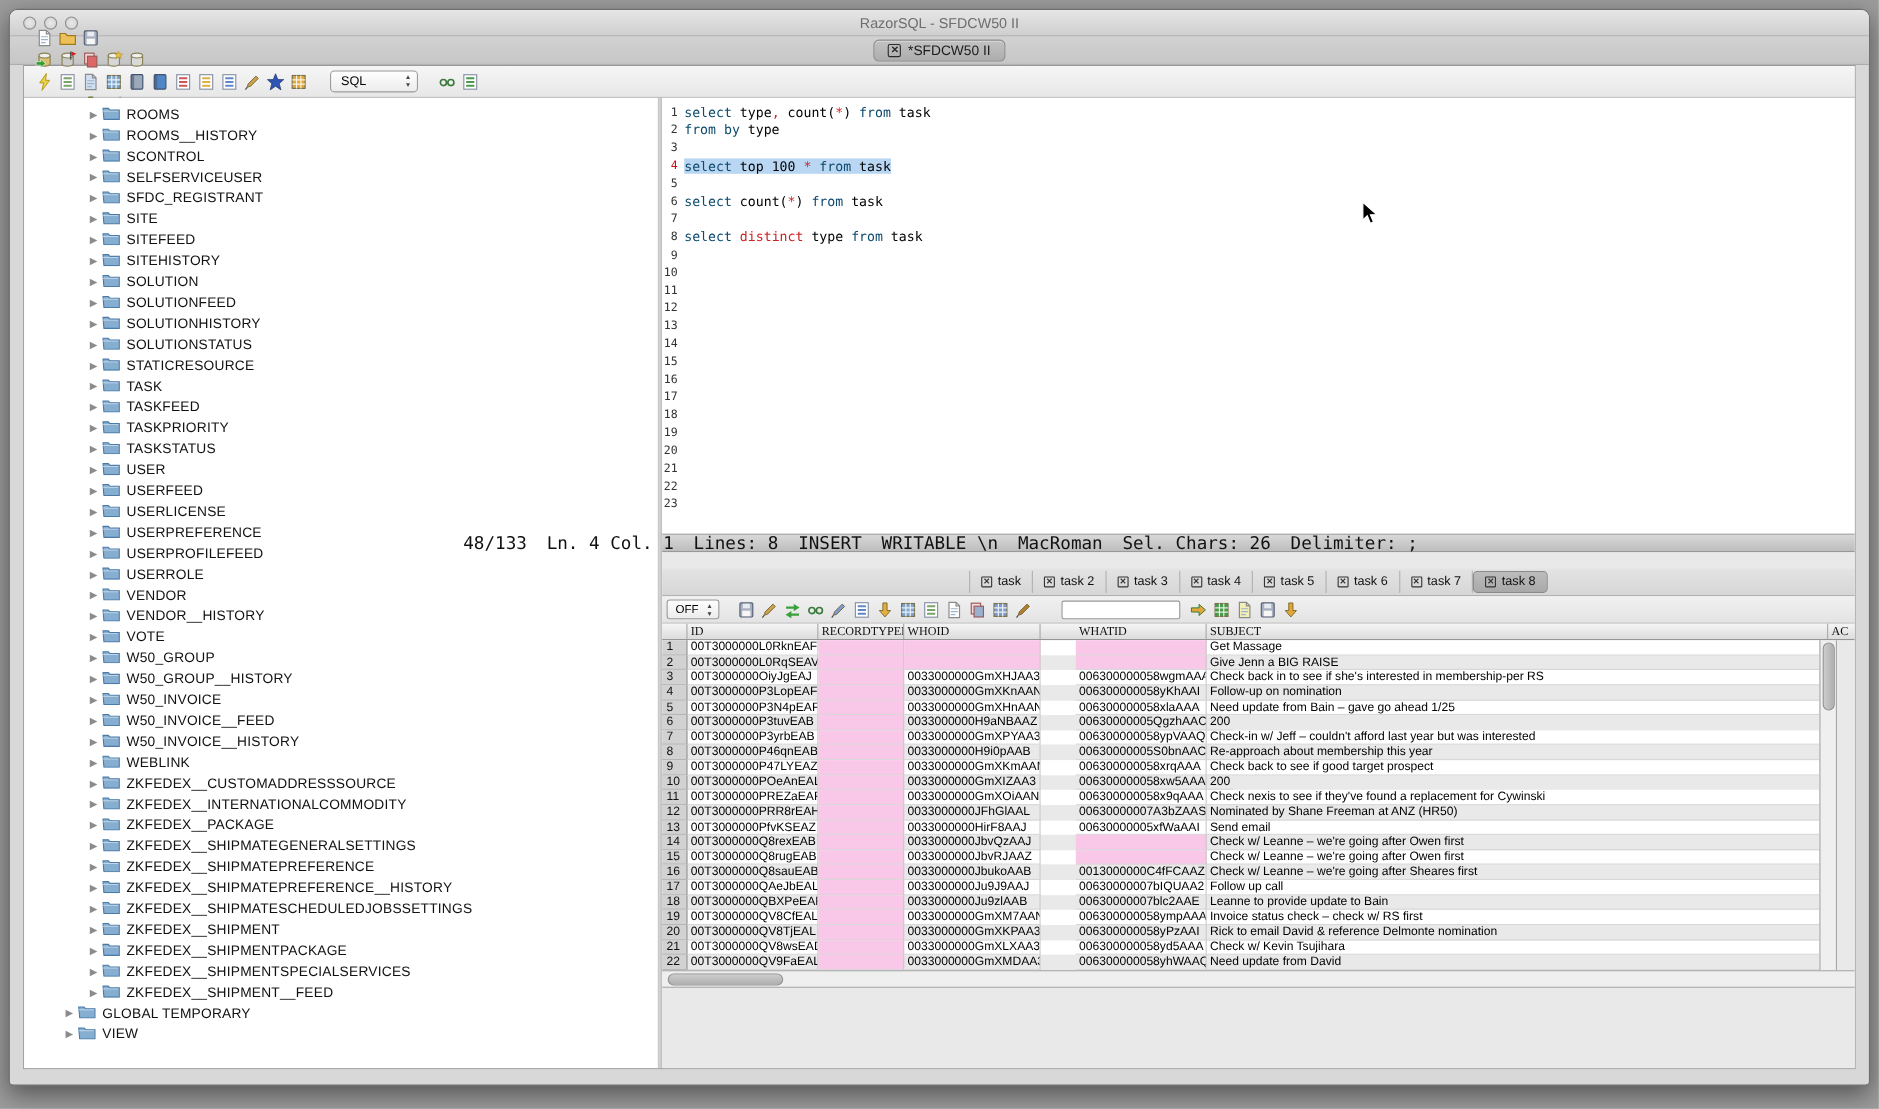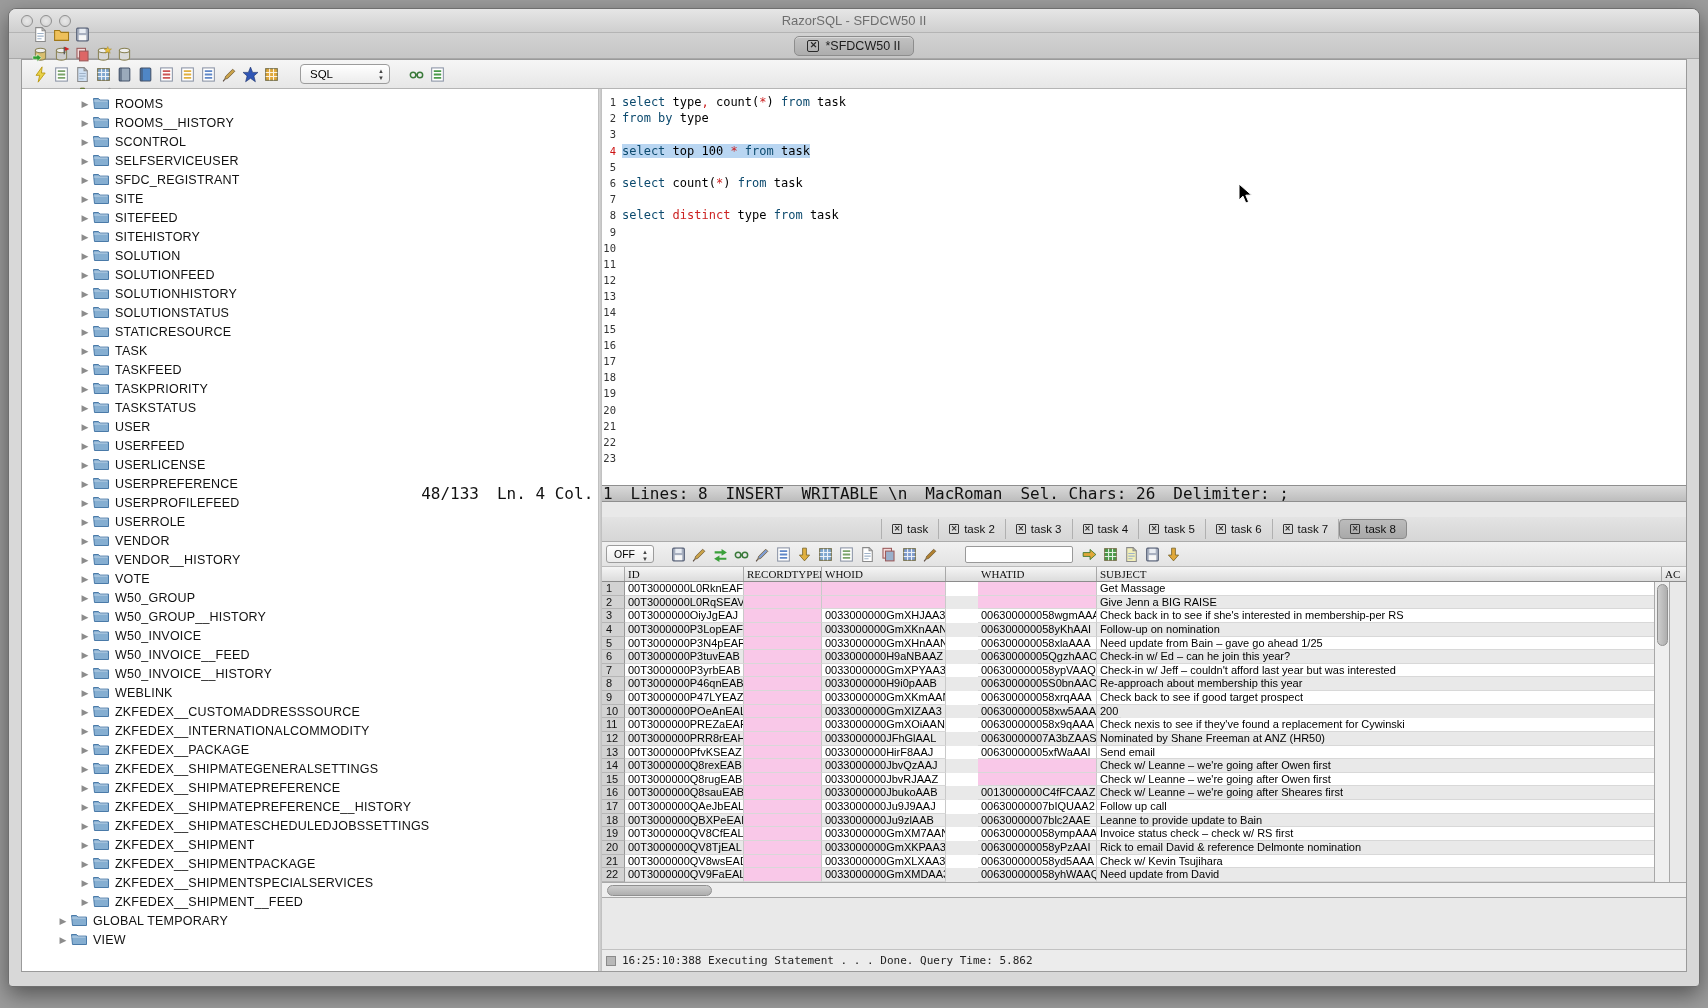--- a/index.html
+++ b/index.html
@@ -25,21 +25,21 @@
           font-size:9px; line-height:9px; text-align:center; color:#2a2a2a; font-weight:bold; }
 
   
   .inner { position:absolute; left:12px; right:12px; top:50px; bottom:14px;
            background:#fff; border:1px solid #9a9a9a; display:flex; flex-direction:column; }
   .mtoolbar { height:29px; background:linear-gradient(#f6f6f6,#e7e7e7); border-bottom:1px solid #b5b5b5;
               display:flex; align-items:center; padding-left:8px; flex:0 0 auto; }
   .tbgroup { display:flex; align-items:center; margin-right:18px; }
   .tbicon { width:21px; height:20px; display:inline-flex; align-items:center; justify-content:center; }
   .tbicon svg { display:block; }
-  .modesel { width:90px; height:20px; background:linear-gradient(#fff,#ececec); border:1px solid #9c9c9c;
+  .modesel { width:80px; height:20px; background:linear-gradient(#fff,#ececec); border:1px solid #9c9c9c;
              border-radius:4px; display:flex; align-items:center; font-size:11.5px; padding-left:9px;
              position:relative; margin-right:16px; }
   .stepper { position:absolute; right:5px; top:3px; font-size:6px; line-height:7px; color:#444; text-align:center; }
 
   .split { flex:1; display:flex; min-height:0; }
   .sidebar { width:577px; background:#fff; overflow:hidden; padding-top:5px; border-right:1px solid #c0c0c0; }
   .vdivider { width:3px; background:linear-gradient(90deg,#d8d8d8,#bdbdbd); cursor:col-resize; }
   .rpanel { flex:1; display:flex; flex-direction:column; min-width:0; background:#e9e9e9; }
 
   
@@ -953,21 +953,20 @@
                 <div class="td c4">006300000058xlaAAA</div>
                 <div class="td c5">Need update from Bain – gave go ahead 1/25</div>
                 <div class="td c6">200</div>
               </div>
               <div class="tr">
                 <div class="td c0 gut">6</div>
                 <div class="td c1">00T3000000P3tuvEAB</div>
                 <div class="td c2 null"></div>
                 <div class="td c3">0033000000H9aNBAAZ</div>
                 <div class="td c4">00630000005QgzhAAC</div>
-                <div class="td c5">Check-in w/ Ed – can he join this year?</div>
                 <div class="td c6">200</div>
               </div>
               <div class="tr">
                 <div class="td c0 gut">7</div>
                 <div class="td c1">00T3000000P3yrbEAB</div>
                 <div class="td c2 null"></div>
                 <div class="td c3">0033000000GmXPYAA3</div>
                 <div class="td c4">006300000058ypVAAQ</div>
                 <div class="td c5">Check-in w/ Jeff – couldn't afford last year but was interested</div>
                 <div class="td c6">200</div>
@@ -1111,24 +1110,20 @@
             <div class="vthumb"></div>
           </div>
           <div class="rfiller"></div>
         </div>
         <div class="hscroll">
           <div class="hthumb"></div>
         </div>
 
         <div class="rfiller"></div>
 
-        <div class="bstatus">
-          <span class="bsicon"></span>
-          <span>16:25:10:388 Executing Statement . . . Done. Query Time: 5.862</span>
-        </div>
       </div>
     </div>
   </div>
 </div>
 
 <svg class="cursor" width="18" height="22" viewBox="0 0 18 22">
   <path d="M1 1 L1 17 L5 13.2 L7.8 20 L10.6 18.8 L7.8 12.2 L13.5 12 Z" fill="#000" stroke="#fff" stroke-width="1"></path>
 </svg>
 
 </body></html>

